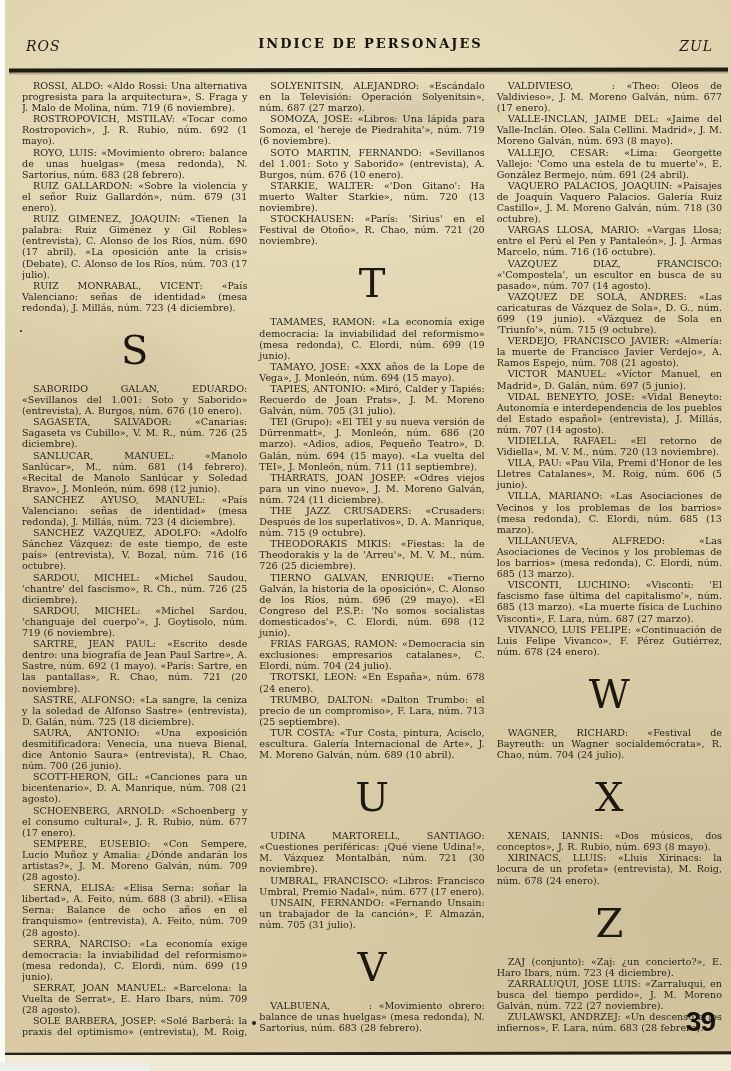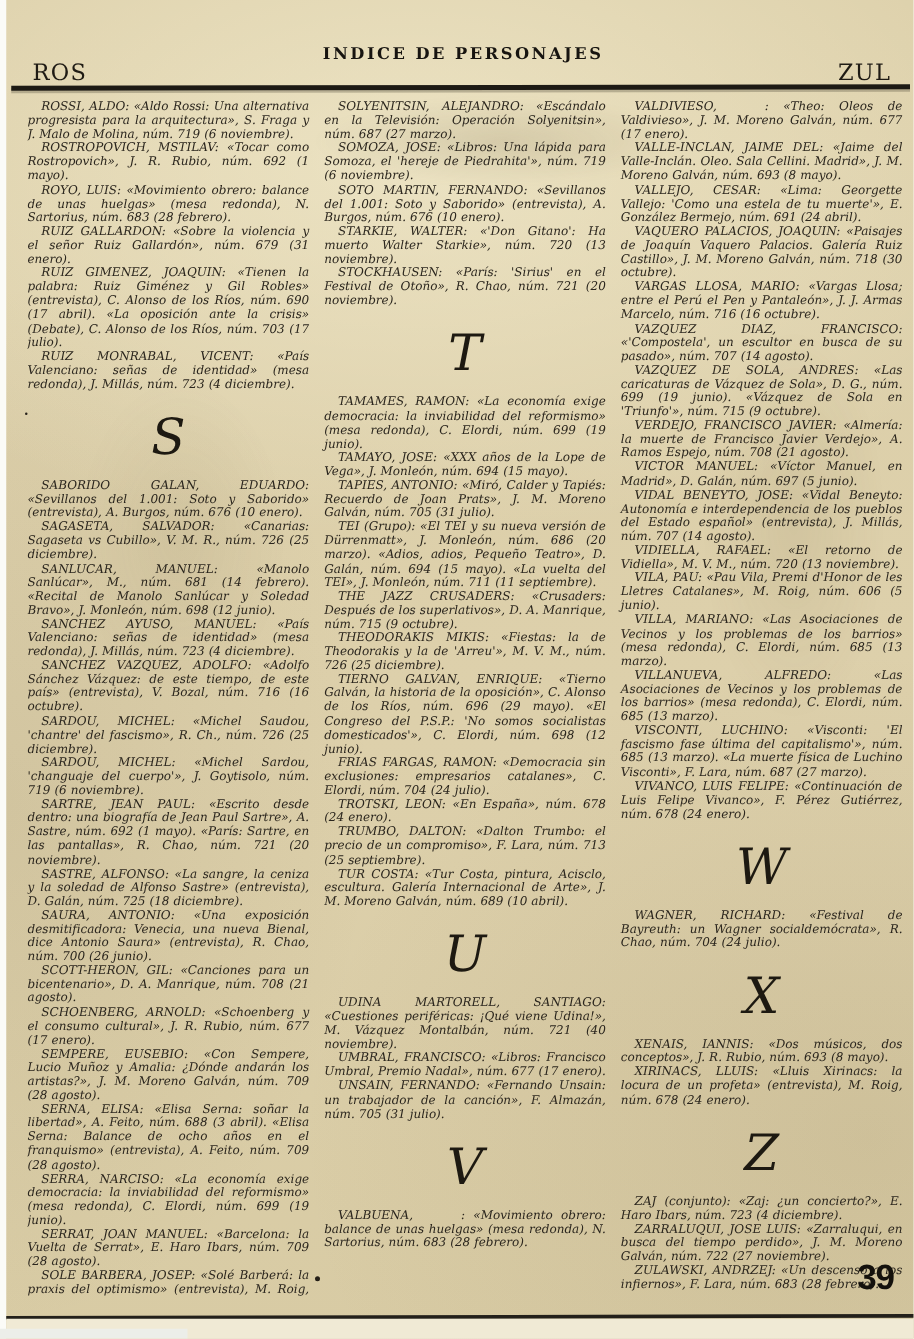--- a/index.html
+++ b/index.html
@@ -12,33 +12,33 @@
       linear-gradient(180deg,#dccfa9 0%,#ddd0ab 55%,#d8cba4 100%);
     color:#26211a;
     font-family:"DejaVu Serif", serif;
   }
   .edge-left{position:absolute;left:0;top:0;width:5px;height:100%;background:#fbfbf7;}
   .edge-bottom-line{position:absolute;left:5px;right:0;top:1052px;height:3px;background:#23201a;transform:rotate(-.12deg);}
   .edge-bottom-strip{position:absolute;left:5px;right:0;top:1055px;bottom:0;background:#f0ead5;}
   .edge-bottom-corner{position:absolute;left:0;bottom:0;width:150px;height:8px;background:#eceee9;}
 
   .header{position:absolute;top:36px;left:26px;right:16px;height:28px;}
-  .hdr-side{position:absolute;top:12px;font-size:18px;letter-spacing:1px;color:#1f1b14;}
+  .hdr-side{position:absolute;top:2px;font-size:14px;letter-spacing:1px;color:#1f1b14;font-style:italic;}
   .hdr-left{left:0;}
   .hdr-right{right:2px;}
   .hdr-title{
     position:absolute;left:50%;top:0;transform:translateX(-50%);
     font-size:13px;font-weight:700;letter-spacing:2px;white-space:nowrap;color:#171410;
   }
   .rule{position:absolute;top:68px;left:9px;right:3px;height:4px;background:#1d1a14;
     box-shadow:0 2px 0 rgba(40,35,25,.25);transform:rotate(-.08deg);}
 
   .columns{
     position:absolute;top:80px;left:22px;right:9px;height:958px;
-    display:flex;gap:12px;overflow:hidden;font-style:italic;
+    display:flex;gap:12px;overflow:hidden;
   }
   .column{flex:1 1 0;min-width:0;text-align:justify;font-size:9.6px;line-height:11.1px;
     color:#2a251d;text-justify:inter-word;}
   .entry{margin:0;text-indent:11px;word-spacing:.02em;}
   .letter{font-size:40px;line-height:44px;text-align:center;margin:15px 0 11px;color:#1d1911;}
 
   .page-number{
     position:absolute;right:16px;top:1006px;
     font-family:"Liberation Sans", sans-serif;font-weight:700;font-size:28px;
     letter-spacing:-1px;color:#14110c;
@@ -102,29 +102,30 @@
         <p class="entry">SOLYENITSIN, ALEJANDRO: «Escándalo en la Televisión: Operación Solyenitsin», núm. 687 (27 marzo).</p>
         <p class="entry">SOMOZA, JOSE: «Libros: Una lápida para Somoza, el 'hereje de Piedrahita'», núm. 719 (6 noviembre).</p>
         <p class="entry">SOTO MARTIN, FERNANDO: «Sevillanos del 1.001: Soto y Saborido» (entrevista), A. Burgos, núm. 676 (10 enero).</p>
         <p class="entry">STARKIE, WALTER: «'Don Gitano': Ha muerto Walter Starkie», núm. 720 (13 noviembre).</p>
         <p class="entry">STOCKHAUSEN: «París: 'Sirius' en el Festival de Otoño», R. Chao, núm. 721 (20 noviembre).</p>
         <div class="letter">T</div>
         <p class="entry">TAMAMES, RAMON: «La economía exige democracia: la inviabilidad del reformismo» (mesa redonda), C. Elordi, núm. 699 (19 junio).</p>
         <p class="entry">TAMAYO, JOSE: «XXX años de la Lope de Vega», J. Monleón, núm. 694 (15 mayo).</p>
         <p class="entry">TAPIES, ANTONIO: «Miró, Calder y Tapiés: Recuerdo de Joan Prats», J. M. Moreno Galván, núm. 705 (31 julio).</p>
         <p class="entry">TEI (Grupo): «El TEI y su nueva versión de Dürrenmatt», J. Monleón, núm. 686 (20 marzo). «Adios, adios, Pequeño Teatro», D. Galán, núm. 694 (15 mayo). «La vuelta del TEI», J. Monleón, núm. 711 (11 septiembre).</p>
+        <p class="entry">THARRATS, JOAN JOSEP: «Odres viejos para un vino nuevo», J. M. Moreno Galván, núm. 724 (11 diciembre).</p>
         <p class="entry">THE JAZZ CRUSADERS: «Crusaders: Después de los superlativos», D. A. Manrique, núm. 715 (9 octubre).</p>
         <p class="entry">THEODORAKIS MIKIS: «Fiestas: la de Theodorakis y la de 'Arreu'», M. V. M., núm. 726 (25 diciembre).</p>
         <p class="entry">TIERNO GALVAN, ENRIQUE: «Tierno Galván, la historia de la oposición», C. Alonso de los Ríos, núm. 696 (29 mayo). «El Congreso del P.S.P.: 'No somos socialistas domesticados'», C. Elordi, núm. 698 (12 junio).</p>
         <p class="entry">FRIAS FARGAS, RAMON: «Democracia sin exclusiones: empresarios catalanes», C. Elordi, núm. 704 (24 julio).</p>
         <p class="entry">TROTSKI, LEON: «En España», núm. 678 (24 enero).</p>
         <p class="entry">TRUMBO, DALTON: «Dalton Trumbo: el precio de un compromiso», F. Lara, núm. 713 (25 septiembre).</p>
         <p class="entry">TUR COSTA: «Tur Costa, pintura, Acisclo, escultura. Galería Internacional de Arte», J. M. Moreno Galván, núm. 689 (10 abril).</p>
         <div class="letter">U</div>
-        <p class="entry">UDINA MARTORELL, SANTIAGO: «Cuestiones periféricas: ¡Qué viene Udina!», M. Vázquez Montalbán, núm. 721 (40 noviembre).</p>
+        <p class="entry">UDINA MARTORELL, SANTIAGO: «Cuestiones periféricas: ¡Qué viene Udina!», M. Vázquez Montalbán, núm. 721 (30 noviembre).</p>
         <p class="entry">UMBRAL, FRANCISCO: «Libros: Francisco Umbral, Premio Nadal», núm. 677 (17 enero).</p>
         <p class="entry">UNSAIN, FERNANDO: «Fernando Unsain: un trabajador de la canción», F. Almazán, núm. 705 (31 julio).</p>
         <div class="letter">V</div>
         <p class="entry">VALBUENA,    : «Movimiento obrero: balance de unas huelgas» (mesa redonda), N. Sartorius, núm. 683 (28 febrero).</p>
       </div>
       <div class="column">
         <p class="entry">VALDIVIESO,    : «Theo: Oleos de Valdivieso», J. M. Moreno Galván, núm. 677 (17 enero).</p>
         <p class="entry">VALLE-INCLAN, JAIME DEL: «Jaime del Valle-Inclán. Oleo. Sala Cellini. Madrid», J. M. Moreno Galván, núm. 693 (8 mayo).</p>
         <p class="entry">VALLEJO, CESAR: «Lima: Georgette Vallejo: 'Como una estela de tu muerte'», E. González Bermejo, núm. 691 (24 abril).</p>
         <p class="entry">VAQUERO PALACIOS, JOAQUIN: «Paisajes de Joaquín Vaquero Palacios. Galería Ruiz Castillo», J. M. Moreno Galván, núm. 718 (30 octubre).</p>

